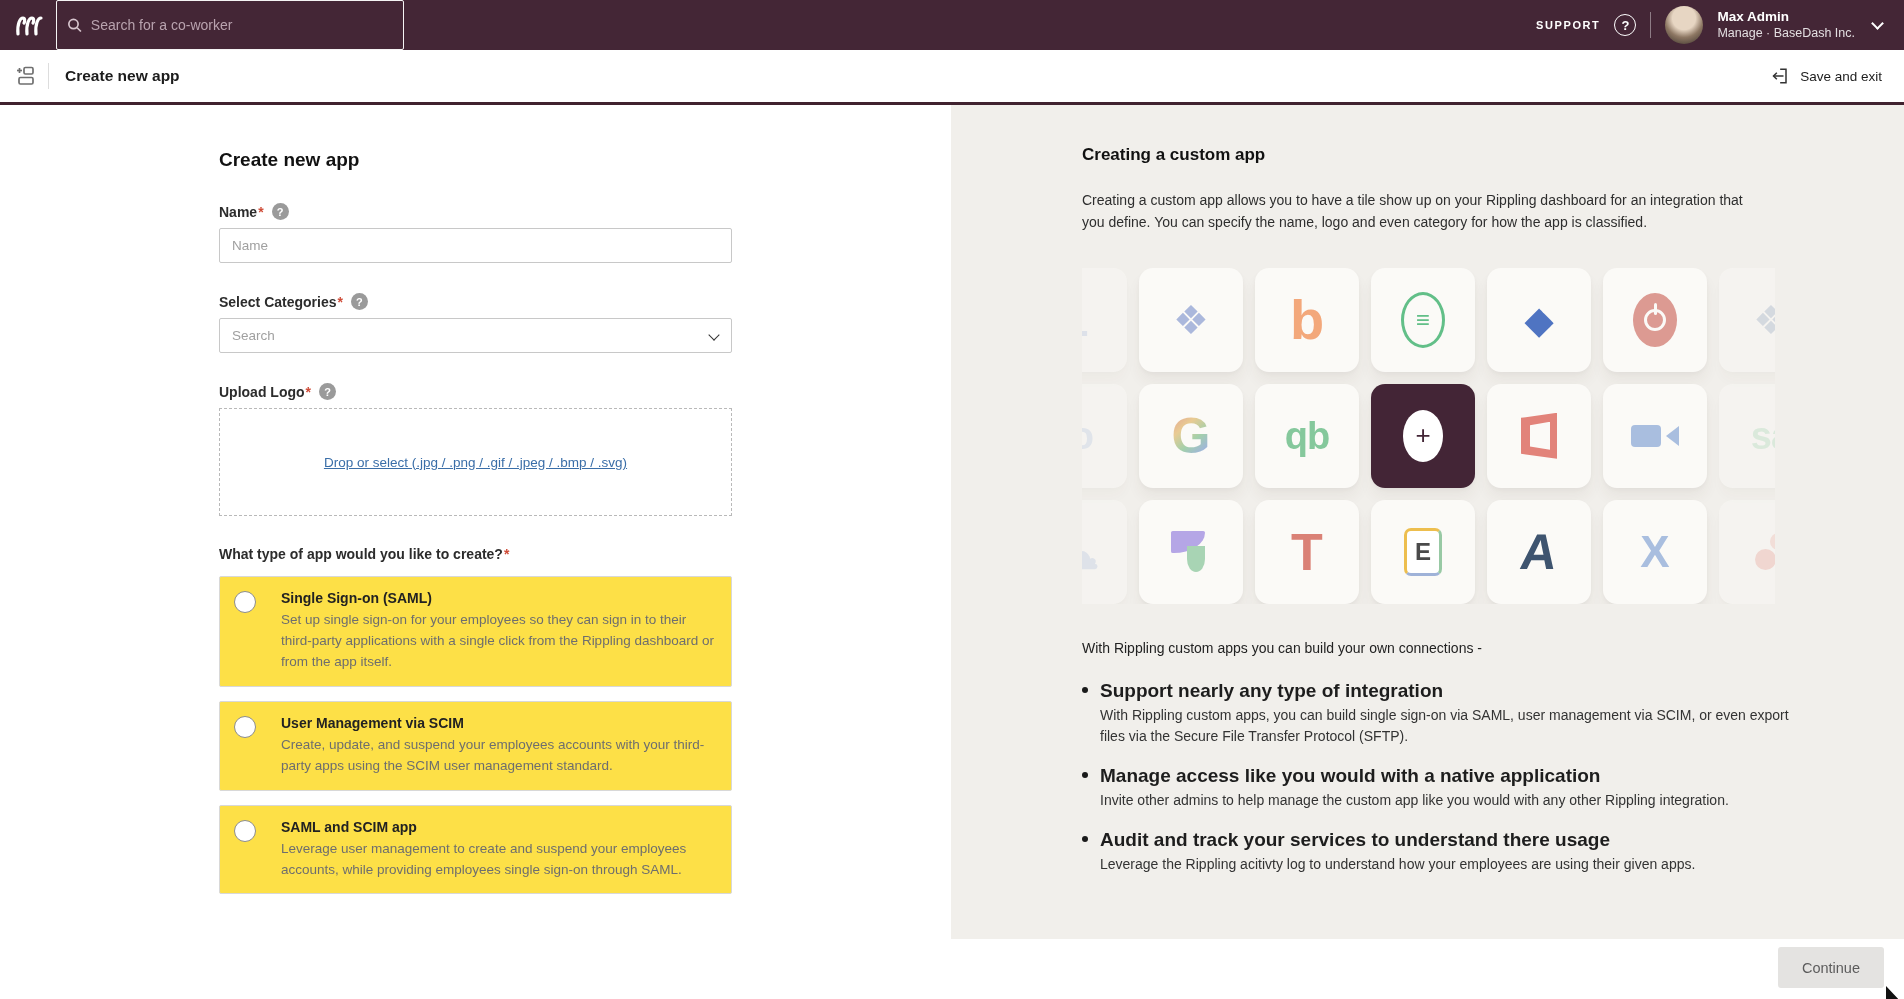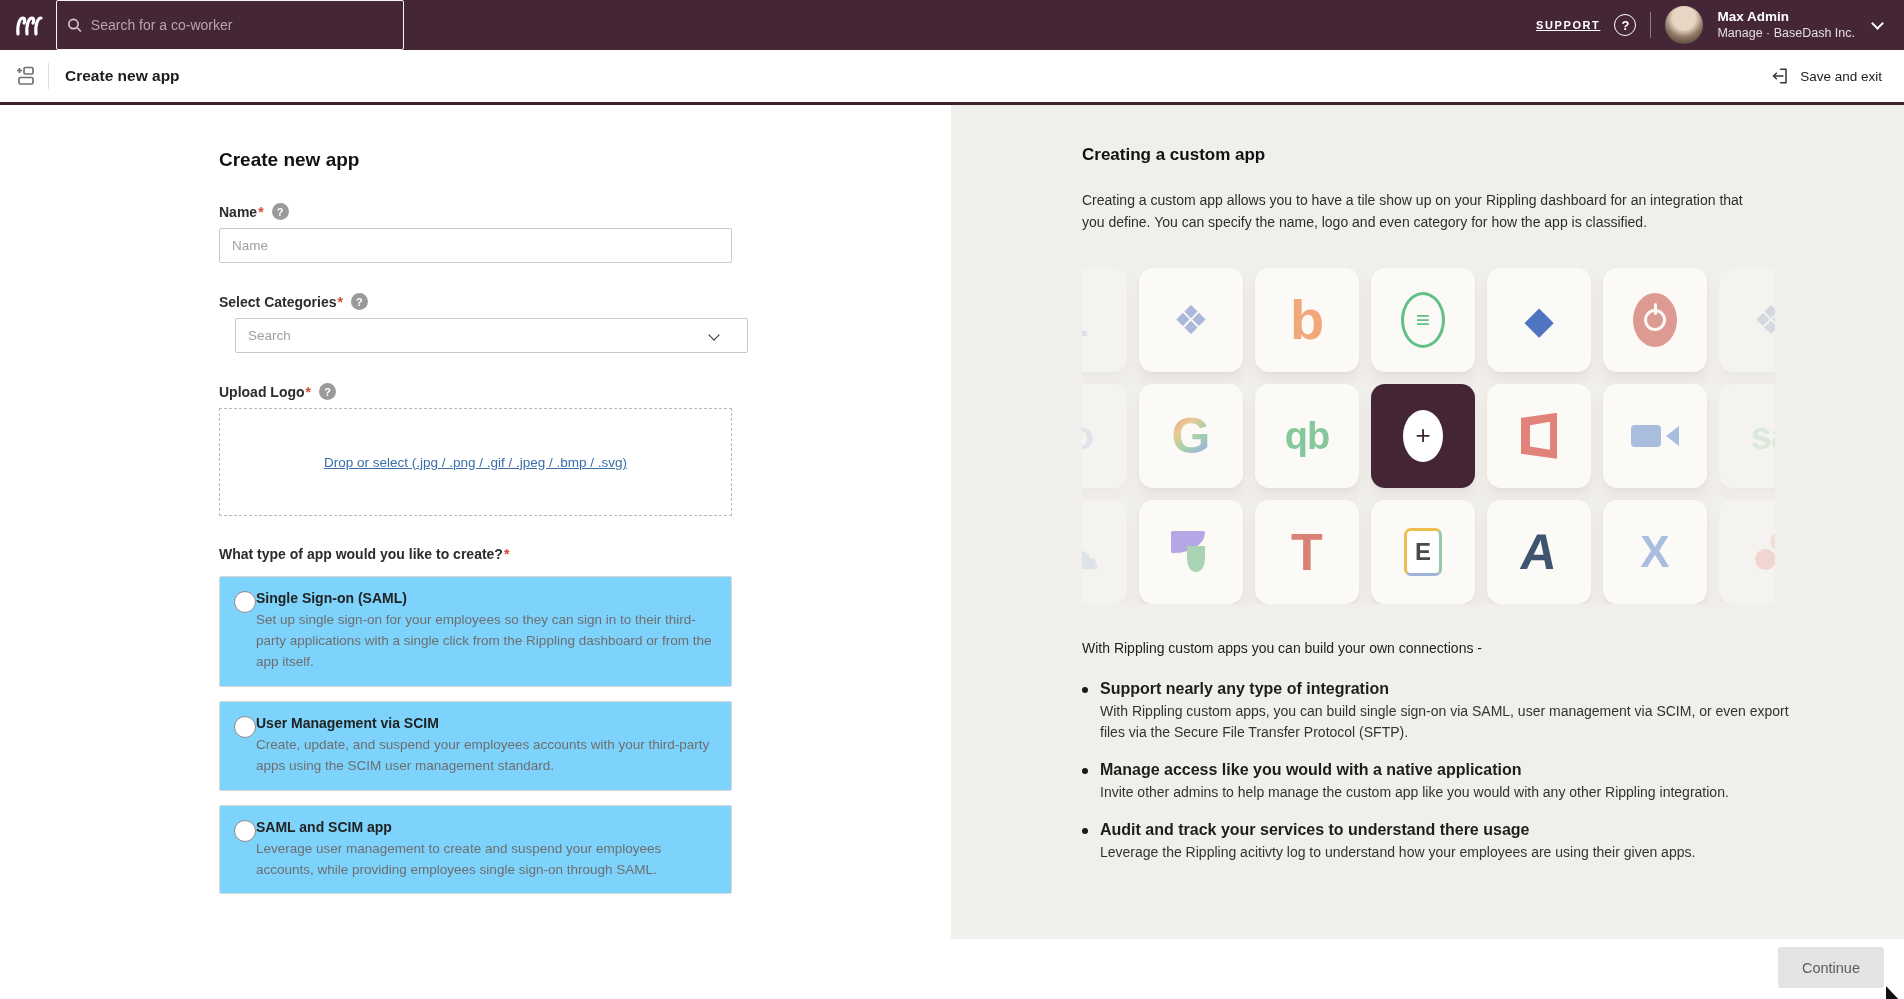--- a/index.html
+++ b/index.html
@@ -8,21 +8,21 @@
 
   
   .header { height:50px; background:#442636; display:flex; align-items:center; padding:0 20px 0 14px; }
   .logo { width:30px; height:30px; margin-right:12px; flex:0 0 auto; }
   .search-box { width:348px; height:50px; border:1.5px solid rgba(255,255,255,.95); border-radius:2px;
     display:flex; align-items:center; padding:0 10px; background:transparent; }
   .search-box svg { margin-right:9px; }
   .search-input { background:transparent; border:none; outline:none; color:#efe6ea; font-size:14px; width:100%; }
   .search-input::placeholder { color:#b9a3af; }
   .header-right { margin-left:auto; display:flex; align-items:center; gap:14px; color:#fff; }
-  .support { font-size:11px; font-weight:700; letter-spacing:1.6px; cursor:pointer;text-decoration:underline; }
+  .support { font-size:11px; font-weight:700; letter-spacing:1.6px; cursor:pointer; }
   .help-circle { width:22px; height:22px; border:1.6px solid #fff; border-radius:50%;
     display:flex; align-items:center; justify-content:center; font-size:13px; font-weight:700; cursor:pointer; }
   .vdiv { width:1px; height:26px; background:rgba(255,255,255,.4); }
   .avatar { width:38px; height:38px; border-radius:50%;
     background:radial-gradient(circle at 50% 32%, #e7d6c3 0 36%, #8d7763 60%, #332c26 100%); }
   .user-block { line-height:1.25; }
   .user-name { font-size:13.5px; font-weight:700; }
   .user-role { font-size:12.5px; color:rgba(255,255,255,.85); }
   .chev { width:9px; height:9px; border-right:2px solid #fff; border-bottom:2px solid #fff;
     transform:rotate(45deg); margin:-4px 2px 0 4px; cursor:pointer; }
@@ -50,22 +50,22 @@
   .text-input { width:513px; height:35px; border:1px solid #c8c8c8; border-radius:2px;
     font-size:13.5px; padding:0 12px; color:#333; outline:none; font-family:inherit; }
   .text-input::placeholder { color:#a0a0a0; }
   .select-wrap { position:relative; width:513px; }
   .select-wrap .sel-chev { position:absolute; right:14px; top:13px; width:8px; height:8px;
     border-right:1.6px solid #333; border-bottom:1.6px solid #333; transform:rotate(45deg); pointer-events:none; }
   .dropzone { width:513px; height:108px; border:1.5px dashed #b9b9b9; background:#fff;
     display:flex; align-items:center; justify-content:center; margin-top:8px; cursor:pointer; }
   .drop-link { color:#3a6ea8; font-size:13.5px; text-decoration:underline; }
   .q-label { margin-top:30px; font-size:14px; font-weight:700; color:#2c2c2c; }
-  .option { width:513px; border:1px solid #d8d8d8; border-radius:2px; background:#7dd3fc;
-    margin-top:14px; padding:13px 16px 13px 14px; display:flex; gap:0; cursor:pointer; }
+  .option { width:513px; border:1px solid #d8d8d8; border-radius:2px; background:#fde047;
+    margin-top:14px; padding:13px 16px 13px 14px; display:flex; gap:25px; cursor:pointer; }
   .radio { width:22px; height:22px; border:1.5px solid #8c8c8c; border-radius:50%; flex:0 0 auto; margin-top:1px; background:#fff; }
   .opt-title { font-size:14px; font-weight:700; color:#222; }
   .opt-desc { font-size:13.5px; color:#6e6e6e; line-height:1.55; margin-top:4px; }
 
   
   .panel { padding:40px 40px 0 131px; }
   .panel-heading { font-size:17px; font-weight:700; color:#111; }
   .panel-intro { margin-top:24px; width:680px; font-size:14px; line-height:1.6; color:#2e2e2e; }
 
   .grid-clip { margin-top:34px; width:693px; overflow:hidden; }
@@ -116,21 +116,21 @@
   .dots { width:36px; height:42px; position:relative; display:block; }
   .dots::before { content:""; position:absolute; right:2px; top:2px; width:17px; height:17px;
     border-radius:50%; background:#f4cac2; }
   .dots::after { content:""; position:absolute; left:2px; bottom:3px; width:21px; height:21px;
     border-radius:50%; background:#efb9b0; }
 
   .connections { margin-top:36px; font-size:14px; color:#222; }
   .bullets { margin-top:24px; width:730px; }
   .bullet { display:flex; gap:12px; margin-bottom:17px; }
   .bullet .dot { width:6px; height:6px; border-radius:50%; background:#1a1a1a; margin-top:7px; flex:0 0 auto; }
-  .bullet-title { font-size:16px; font-weight:700; color:#1d1d1d; }
+  .bullet-title { font-size:19px; font-weight:700; color:#1d1d1d; }
   .bullet-desc { font-size:14px; color:#333; line-height:1.55; margin-top:3px; }
 
   
   .footer { height:57px; background:#fff; display:flex; align-items:center; justify-content:flex-end; padding:0 20px; }
   .continue-btn { height:41px; padding:0 24px; background:#e4e3e1; border:none; border-radius:3px;
     color:#5c5c5c; font-size:14.5px; font-family:inherit; cursor:pointer; }
   .cursor { position:absolute; left:1886px; top:986px; width:16px; height:20px; background:#111;
     clip-path:polygon(0 0, 78% 66%, 44% 68%, 58% 100%, 40% 100%, 30% 72%, 0 90%); }
 </style>
 </head>
@@ -197,21 +197,21 @@
         <span class="label"><span>Name</span><span class="req">*</span></span>
         <span class="help-dot">?</span>
       </div>
       <input class="text-input" placeholder="Name" style="">
 
       <div class="label-row">
         <span class="label"><span>Select Categories</span><span class="req">*</span></span>
         <span class="help-dot">?</span>
       </div>
       <div class="select-wrap">
-        <input class="text-input" style="width: 100%; margin-left: 16px;" placeholder="Search">
+        <input class="text-input" style="width: 100%;" placeholder="Search">
         <span class="sel-chev"></span>
       </div>
 
       <div class="label-row">
         <span class="label"><span>Upload Logo</span><span class="req">*</span></span>
         <span class="help-dot">?</span>
       </div>
       <div class="dropzone">
         <span class="drop-link">Drop or select (.jpg / .png / .gif / .jpeg / .bmp / .svg)</span>
       </div>

